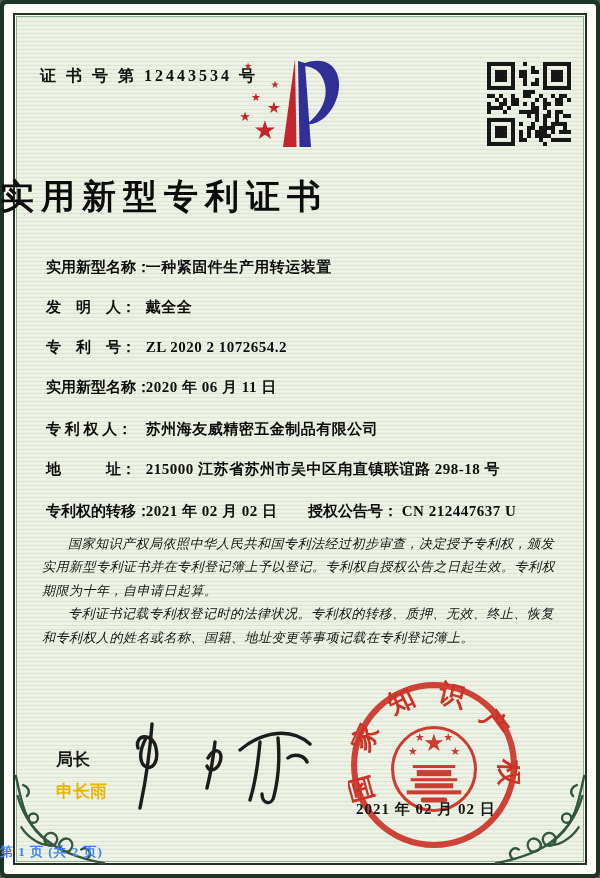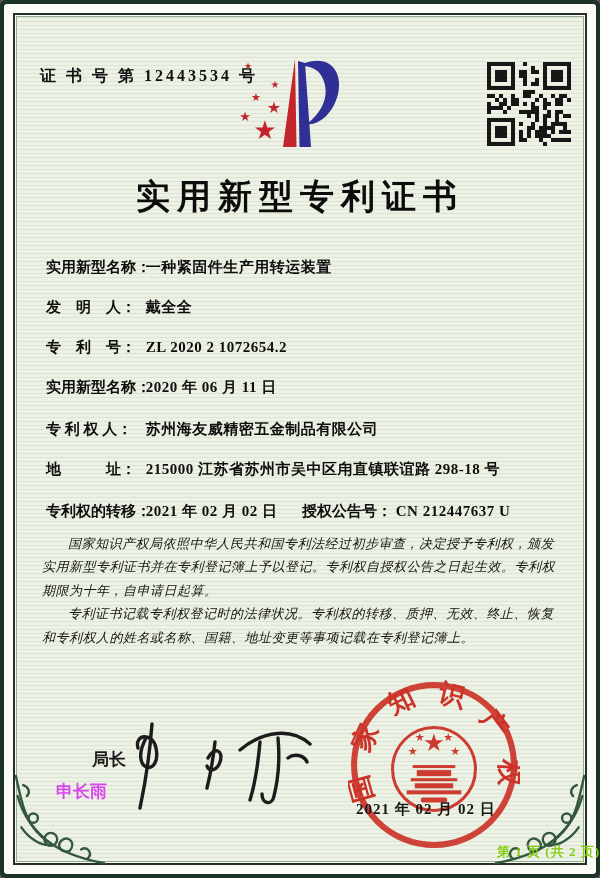--- a/index.html
+++ b/index.html
@@ -10,44 +10,44 @@
   .frame { position:absolute; inset:13px; border:2px solid #22321f; }
   .frame-inner { position:absolute; inset:1px; border:1px solid #93ac94;
     background:
       repeating-linear-gradient(180deg, rgba(170,195,160,.28) 0 1px, rgba(255,255,255,0) 1px 4px),
       #eef2e6; }
   .abs { position:absolute; }
 
   .cert-no { left:40px; top:66px; font-size:16px; font-weight:bold; letter-spacing:3px; color:#111; }
   .logo { left:225px; top:50px; width:150px; height:112px; }
   .qr { left:487px; top:62px; width:84px; height:84px; }
-  .title { left:0; right:0; top:174px; text-align:center; font-size:34px; font-weight:bold;
+  .title { left:0; right:0; top:174px; font-size:34px; font-weight:bold;
            letter-spacing:7px; color:#0c0c0c; }
 
   .fields { left:46px; top:258px; width:520px; }
   .frow { position:absolute; left:0; white-space:nowrap; font-size:15px; color:#0e0e0e; }
   .flabel { display:inline-block; width:96px; font-weight:bold; }
   .fvalue { font-weight:bold; letter-spacing:.5px; }
-  .fcol2 { position:absolute; left:256px; top:0;text-align:center; }
+  .fcol2 { position:absolute; left:262px; top:0;text-align:center; }
 
   .paras { left:42px; top:532px; width:518px; font-size:13px; line-height:1.8;
            color:#141414; font-style:italic; font-family:"DejaVu Serif", serif; }
   .paras p { text-indent:2em; letter-spacing:.5px; }
 
   .director-title { left:56px; top:748px; font-size:17px; font-weight:bold; color:#1a1a1a;
-                    font-family:"Liberation Sans", sans-serif;margin-left:36px; }
-  .director-name  { left:56px; top:780px; font-size:17px; font-weight:bold; color:#d946ef;
+                    font-family:"Liberation Sans", sans-serif; }
+  .director-name  { left:56px; top:780px; font-size:17px; font-weight:bold; color:#eab308;
                     font-family:"Liberation Sans", sans-serif; }
   .signature { left:112px; top:718px; width:210px; height:100px; }
 
   .seal { left:348px; top:676px; width:172px; height:172px; }
   .seal-date { left:356px; top:800px; width:165px; font-size:15px; font-weight:bold;
                color:#161616; letter-spacing:1px; white-space:nowrap; z-index:5; }
 
-  .footer { left:0; right:0; top:843px; text-align:right; font-size:13px; color:#84cc16;
+  .footer { left:0; right:0; top:843px; text-align:left; font-size:13px; color:#3b82f6;
             letter-spacing:1px; font-weight:bold; }
 
   .flourish { width:92px; height:92px; }
   .flourish-br { right:14px; bottom:12px; }
   .flourish-bl { left:14px; bottom:12px; transform:scaleX(-1); }
 </style>
 </head>
 <body>
 
 <div class="cert">

